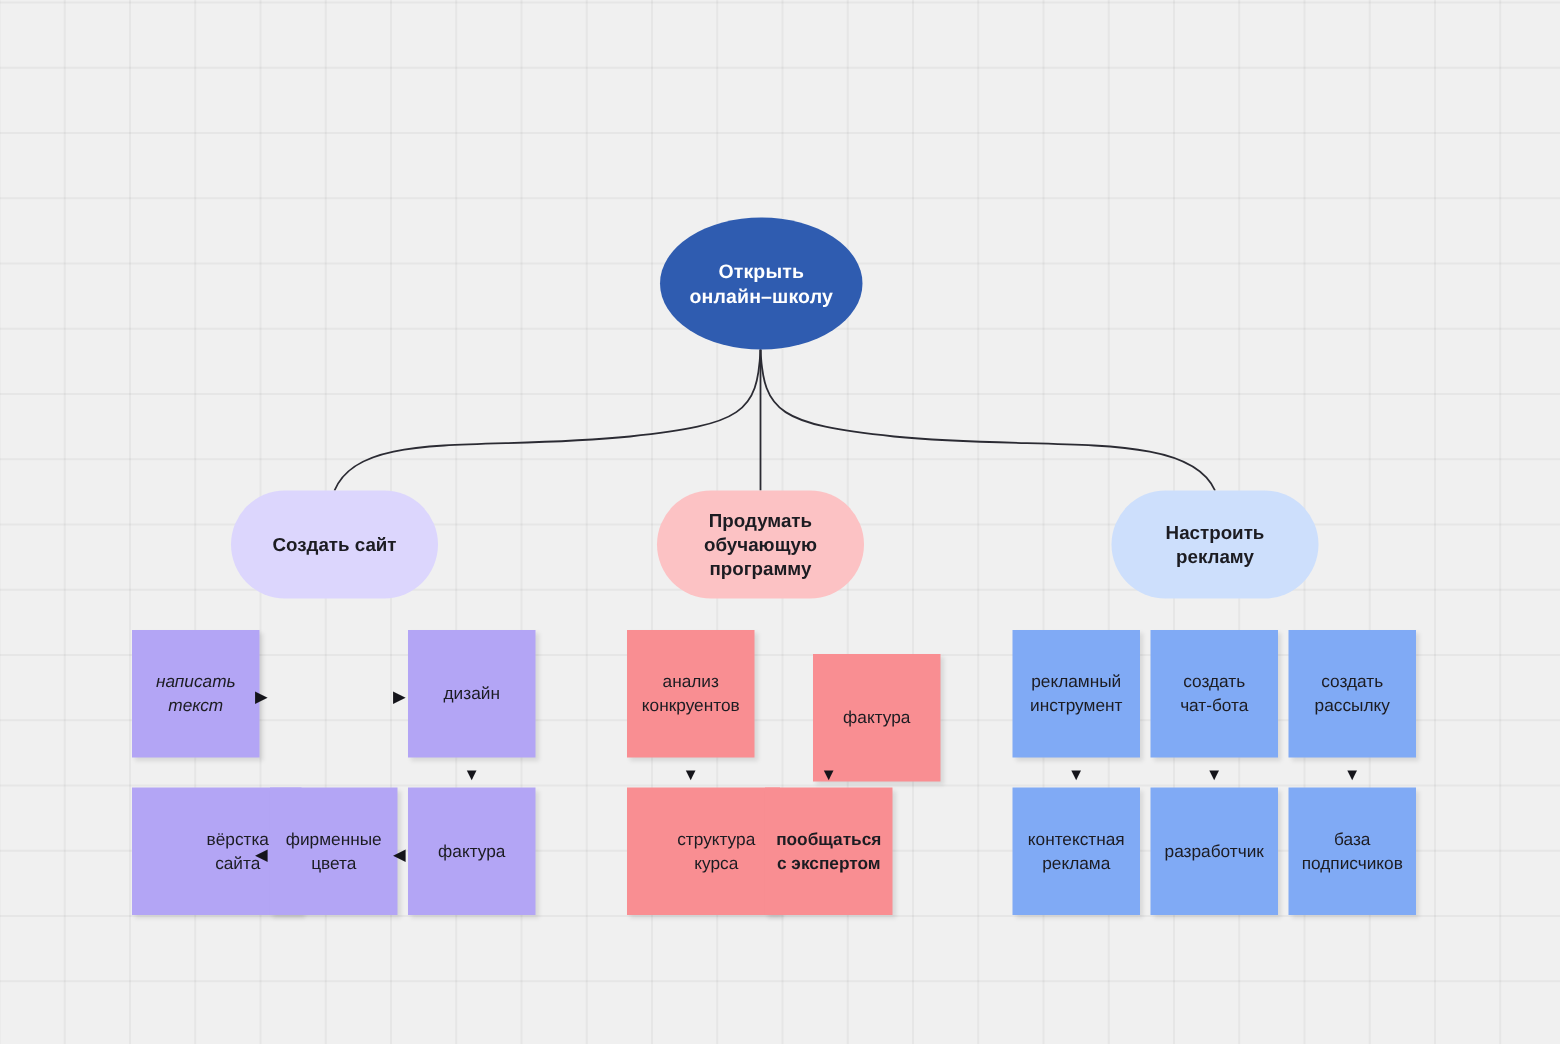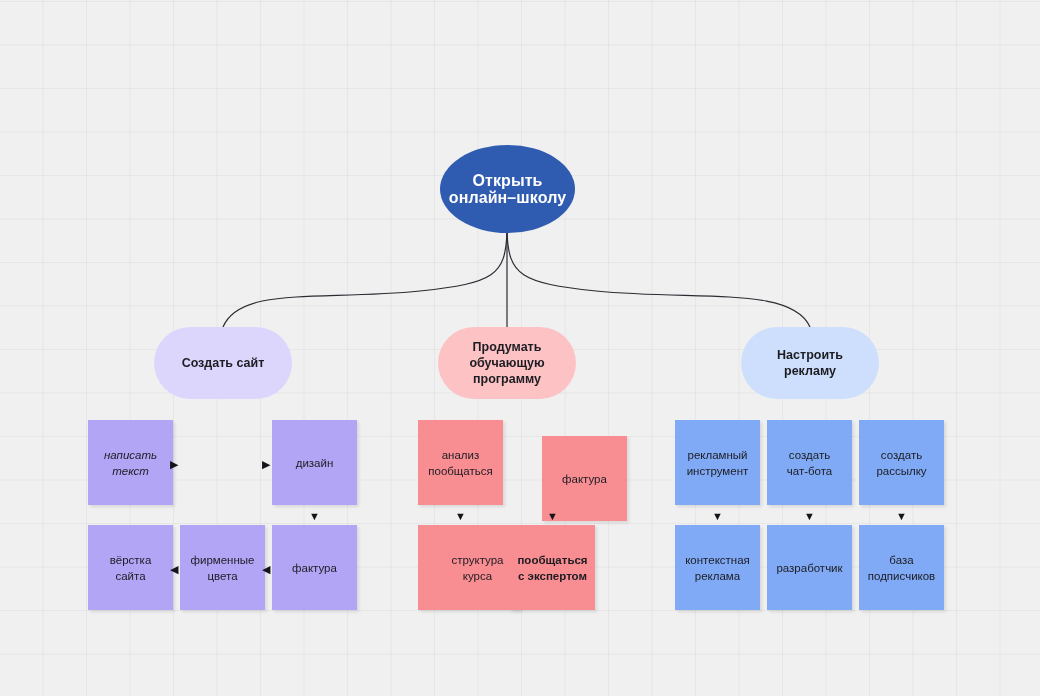--- a/index.html
+++ b/index.html
@@ -43,21 +43,21 @@
     border-radius: 50%;
     background: #2f5cb0;
     display: flex;
     align-items: center;
     justify-content: center;
     text-align: center;
     z-index: 3;
   }
   .root-node .label {
     color: #ffffff;
-    font-size: 16px;
+    font-size: 13px;
     font-weight: bold;
     line-height: 17px;
     letter-spacing: 0.1px;
     white-space: pre-line;
   }
 
   
   .branch-node {
     position: absolute;
     width: 138px;
@@ -148,41 +148,41 @@
   </div>
 
   <div class="card purple" style="left:88px;  top:420px;font-style:italic;">
     <span class="label">написать
 текст</span>
   </div>
   <div class="card purple" style="left:272px; top:420px;">
     <span class="label">дизайн</span>
   </div>
 
-  <div class="card purple" style="left:88px;  top:525px;">
+  <div class="card purple" style="left:88px;  top:525px;padding-left:28px;">
     <span class="label">вёрстка
 сайта</span>
   </div>
   <div class="card purple" style="left:180px; top:525px;">
     <span class="label">фирменные
 цвета</span>
   </div>
   <div class="card purple" style="left:272px; top:525px;">
     <span class="label">фактура</span>
   </div>
 
   <span class="arrow right" style="left:170px; top:457px;"></span>
   <span class="arrow right" style="left:262px; top:457px;"></span>
   <span class="arrow down" style="left:309px; top:509px;"></span>
   <span class="arrow left" style="left:170px; top:562px;"></span>
   <span class="arrow left" style="left:262px; top:562px;"></span>
 
   <div class="card pink" style="left:418px; top:420px;">
     <span class="label">анализ
-пообщаться</span>
+конкруентов</span>
   </div>
   <div class="card pink" style="left:510px; top:436px;margin-left:32px;">
     <span class="label">фактура</span>
   </div>
   <div class="card pink" style="left:418px; top:525px;padding-left:17px;">
     <span class="label">структура
 курса</span>
   </div>
   <div class="card pink" style="left:510px; top:525px;font-weight:bold;">
     <span class="label">пообщаться

